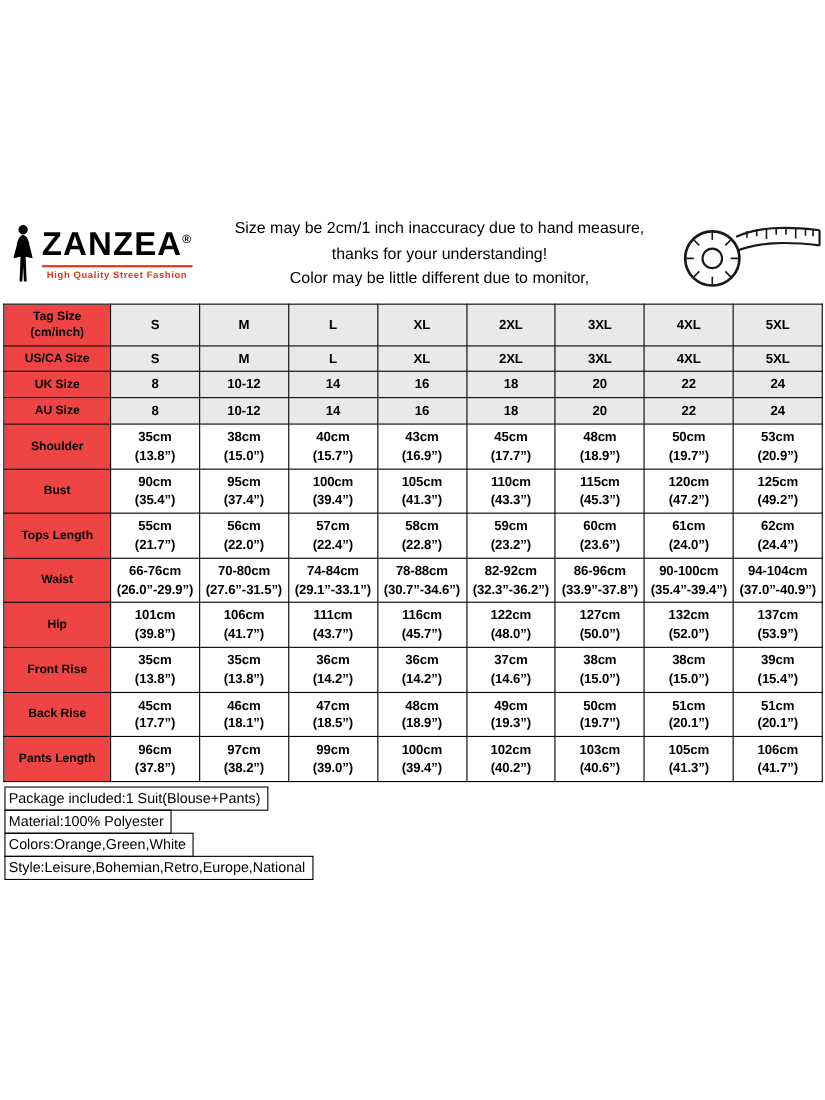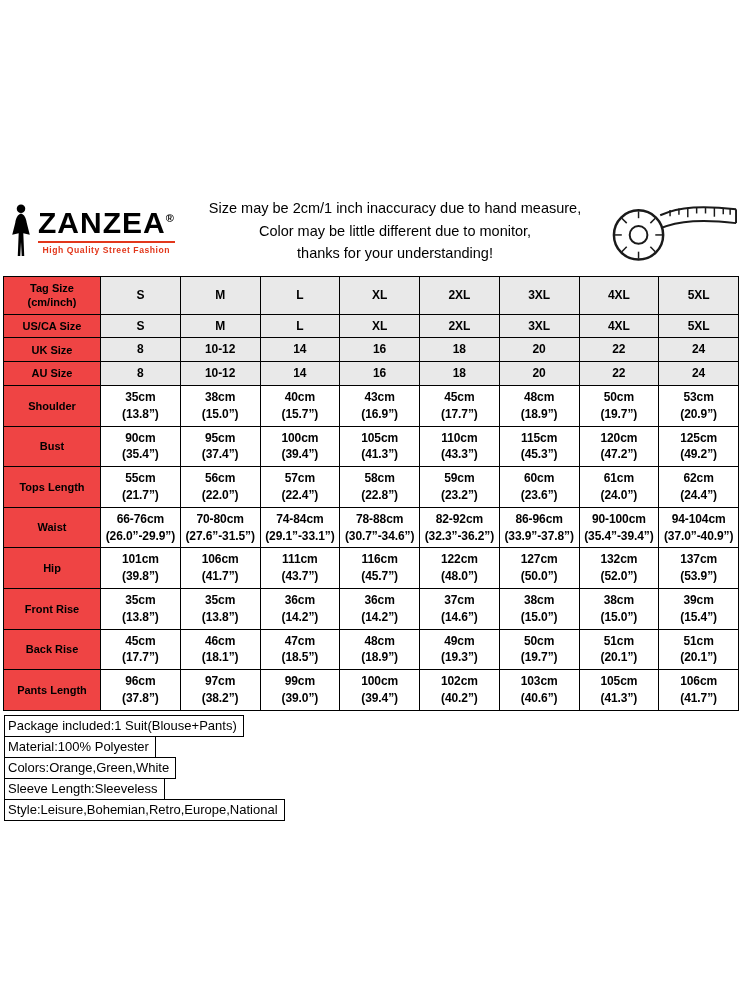--- a/index.html
+++ b/index.html
@@ -1,18 +1,18 @@
 <!DOCTYPE html>
 <html><head>
 <meta charset="utf-8">
 <style>
   * { margin:0; padding:0; box-sizing:border-box; }
   html,body { background:#ffffff; }
   body { width:750px; height:1000px; overflow:hidden; font-family:"Liberation Sans", sans-serif; color:#000; }
-  .page { width:750px; height:1000px; background:#fff; padding:192px 11px 0 3px; }
+  .page { width:750px; height:1000px; background:#fff; padding:192px 2px 0 3px; }
 
   
   .top { display:flex; align-items:center; height:78px; }
   .logo { display:flex; align-items:center; gap:5px; width:180px; flex-shrink:0; padding-left:6px; }
   .logo-text { display:flex; flex-direction:column; }
   .brand-line { font-size:30px; font-weight:bold; letter-spacing:1px; line-height:1; white-space:nowrap; }
   .reg { font-size:11px; vertical-align:super; font-weight:bold; }
   .tagline { color:#e2371b; font-size:8.6px; font-weight:bold; letter-spacing:0.55px; text-align:center;
              border-top:2px solid #e2371b; margin-top:3px; padding-top:2px; white-space:nowrap; }
   .notice { flex:1; text-align:center; font-weight:normal; font-size:14.5px; line-height:1.55; padding:0 4px; }
@@ -46,22 +46,22 @@
         <path d="M13 10 C9.5 11 7.5 15 6.8 20 L3.5 33 L10.5 31.5 L9.5 56 L12.2 56 L13 41 L13.8 56 L16.5 56 L15.5 31.5 L22.5 33 L19.2 20 C18.5 15 16.5 11 13 10 Z" fill="#000"></path>
       </svg>
       <div class="logo-text">
         <div class="brand-line"><span>ZANZEA</span><span class="reg">®</span></div>
         <div class="tagline">High Quality Street Fashion</div>
       </div>
     </div>
 
     <div class="notice">
       <div>Size may be 2cm/1 inch inaccuracy due to hand measure,</div>
+      <div>thanks for your understanding!</div>
       <div>Color may be little different due to monitor,</div>
-      <div>thanks for your understanding!</div>
     </div>
 
     <div class="tape-wrap">
       <svg viewBox="0 0 132 64" width="130" height="64">
         <g fill="none" stroke="#1a1a1a" stroke-width="2">
           <path d="M52 16 C 72 7, 96 6, 129 10"></path>
           <path d="M50 30 C 72 21, 96 20, 129 24"></path>
           <path d="M129 10 L129 24"></path>
           <path d="M62 10.6 L62 17" stroke-width="1.5"></path>
           <path d="M71 9.2 L71 15.5" stroke-width="1.5"></path>
@@ -288,17 +288,16 @@
           <td>106cm
 (41.7”)</td>
         </tr>
       </tbody>
   </table>
 
   <div class="details" id="details">
       <div class="detail-line">Package included:1 Suit(Blouse+Pants)</div>
       <div class="detail-line">Material:100% Polyester</div>
       <div class="detail-line">Colors:Orange,Green,White</div>
-      <div class="detail-line">Sleeve Length:Sleeveless</div>
       <div class="detail-line">Style:Leisure,Bohemian,Retro,Europe,National</div>
     </div>
 
 </div>
 
 </body></html>

